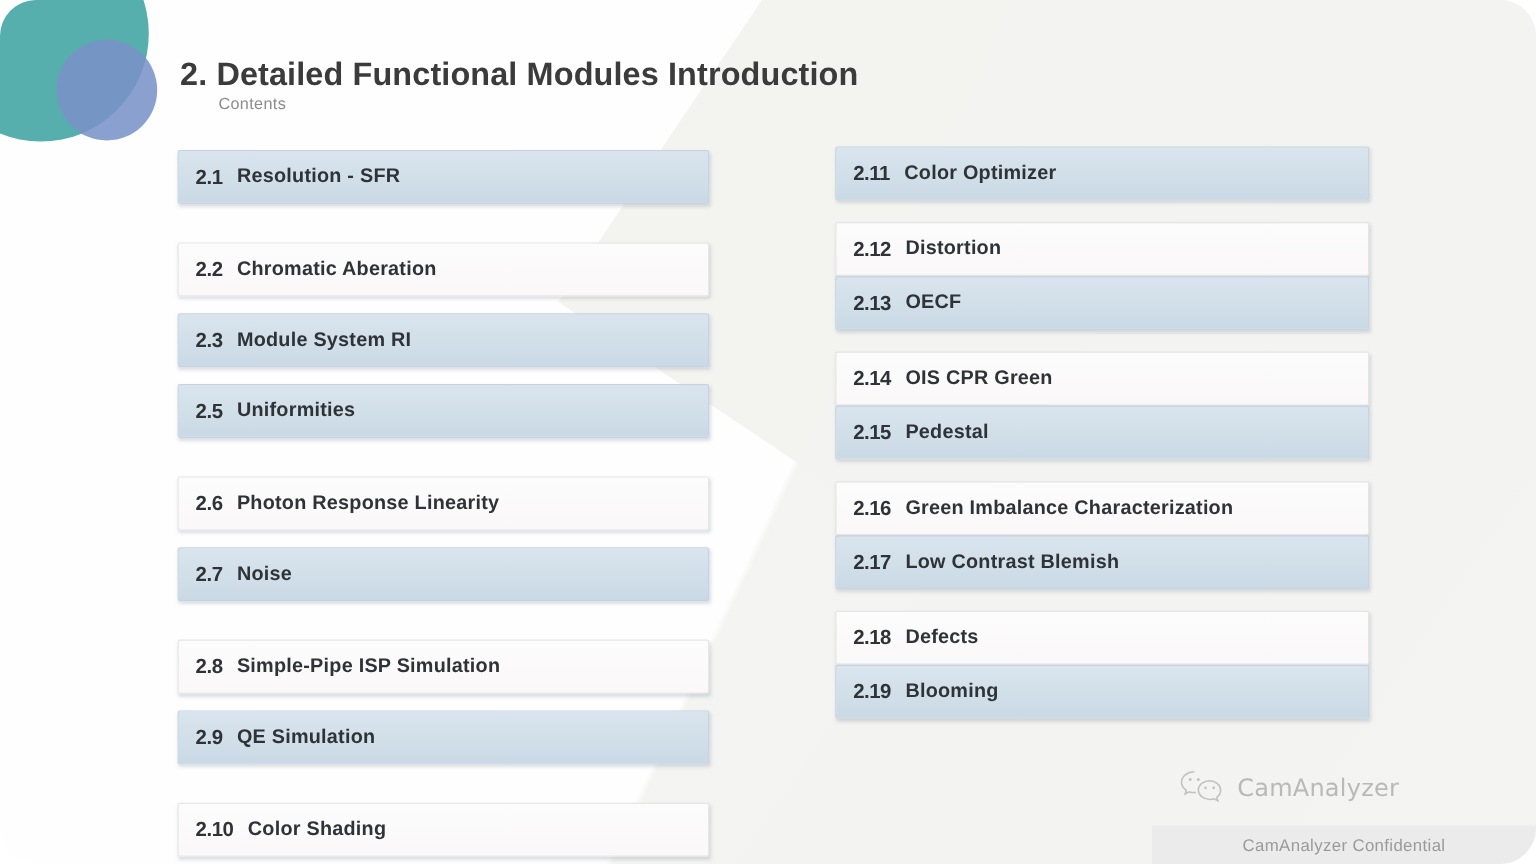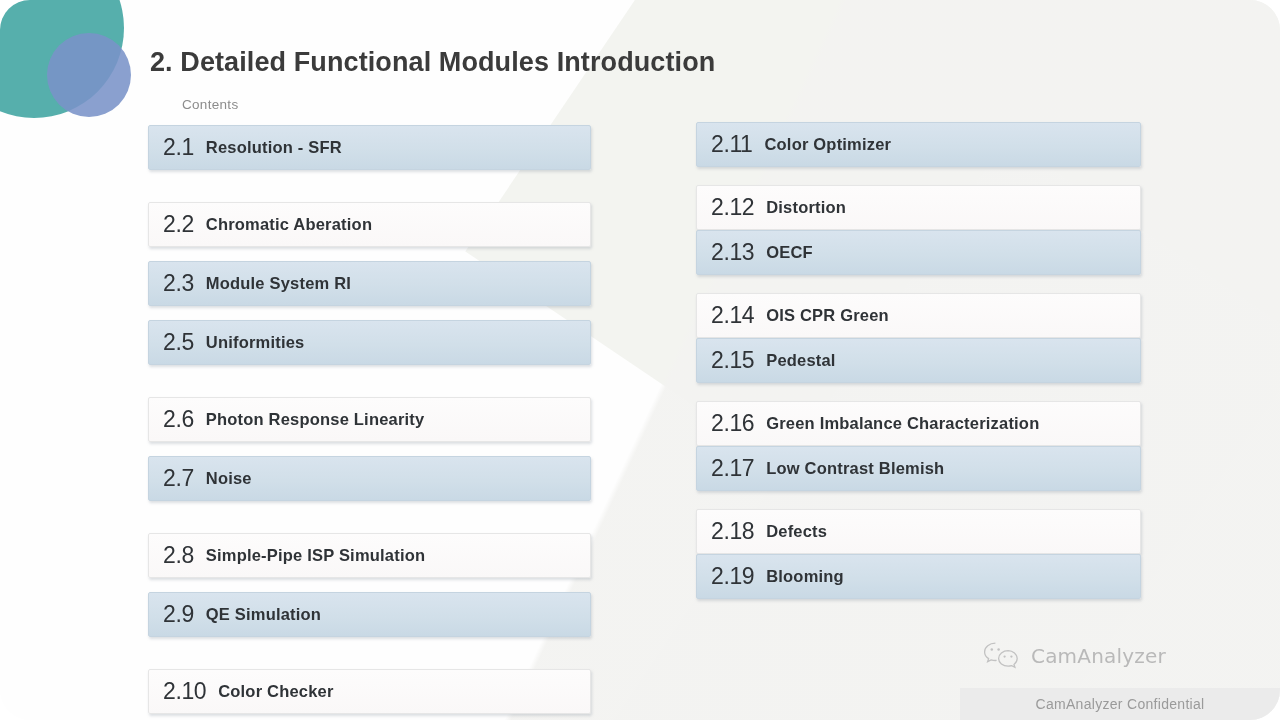--- a/index.html
+++ b/index.html
@@ -110,21 +110,21 @@
     font-size: 27px;
     font-weight: bold;
     color: #3b3b3b;
     letter-spacing: 0.1px;
     line-height: 1.1;
     white-space: nowrap;
   }
   .slide-subtitle {
     font-size: 13.5px;
     color: #8c8c8c;
-    margin-top: 19px;
+    margin-top: 1px;
     margin-left: 32px;
     letter-spacing: 0.3px;
   }
 
   
   .col {
     position: absolute;
     display: flex;
     flex-direction: column;
   }
@@ -148,22 +148,22 @@
     background: linear-gradient(180deg, #d9e4ee 0%, #d1dfe9 55%, #c9d9e5 100%);
     border-color: #c5d4e0;
   }
   .toc-item.plain {
     background: linear-gradient(180deg, #fdfcfc 0%, #faf8f8 100%);
     border-color: #e6e6e6;
     margin-top: 18px;
   }
 
   .toc-num {
-    font-size: 23px;
-    font-weight: normal;
+    font-size: 17px;
+    font-weight: bold;
     color: #2f3337;
     letter-spacing: -0.4px;
     margin-right: 12px;
     flex: 0 0 auto;
   }
   .toc-label {
     font-size: 16.5px;
     font-weight: bold;
     color: #2f3337;
     letter-spacing: 0.2px;
@@ -256,21 +256,21 @@
       <div class="toc-item plain">
         <span class="toc-num">2.8</span>
         <span class="toc-label">Simple-Pipe ISP Simulation</span>
       </div>
       <div class="toc-item tint">
         <span class="toc-num">2.9</span>
         <span class="toc-label">QE Simulation</span>
       </div>
       <div class="toc-item plain">
         <span class="toc-num">2.10</span>
-        <span class="toc-label">Color Checker</span>
+        <span class="toc-label">Color Shading</span>
       </div>
     </div>
   <div class="col" id="col-right">
       <div class="toc-item tint">
         <span class="toc-num">2.11</span>
         <span class="toc-label">Color Optimizer</span>
       </div>
       <div class="toc-item plain">
         <span class="toc-num">2.12</span>
         <span class="toc-label">Distortion</span>

